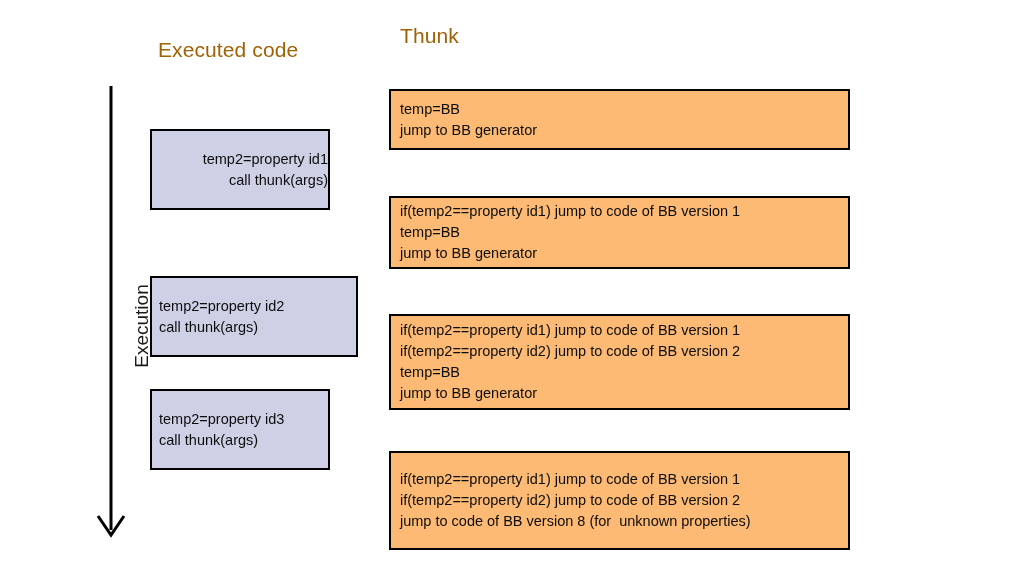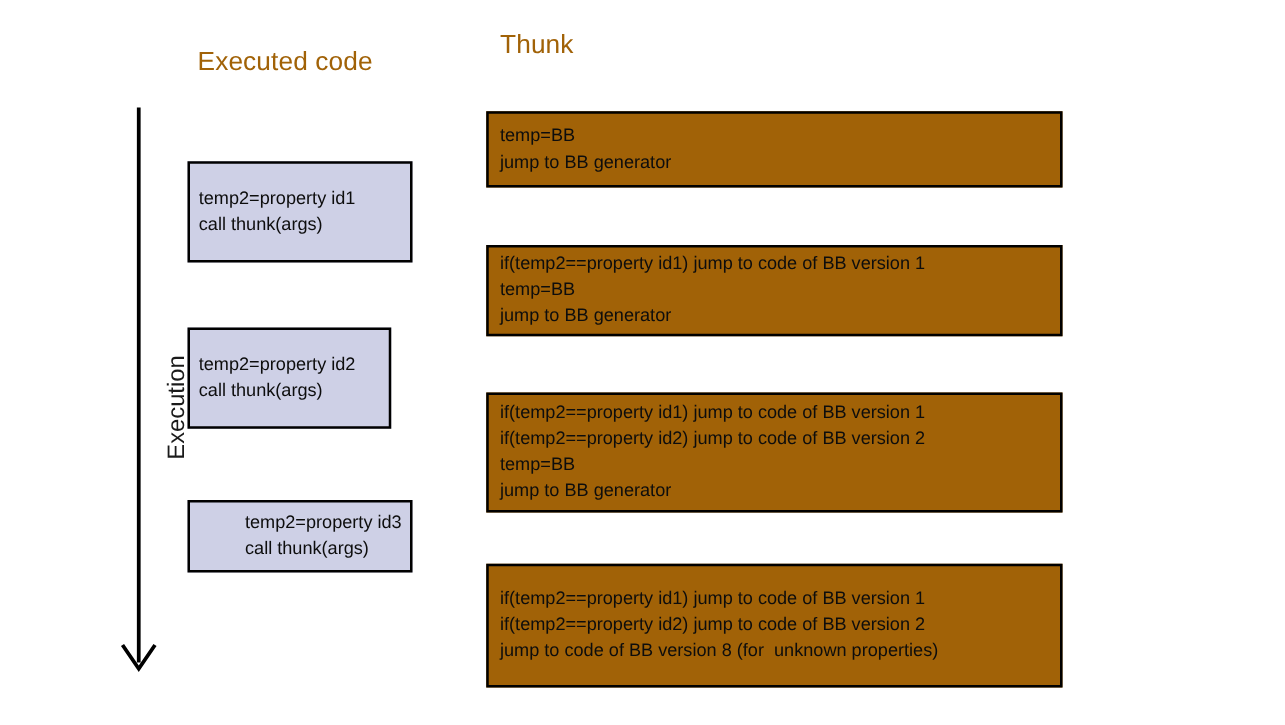--- a/index.html
+++ b/index.html
@@ -61,21 +61,21 @@
     font-size: 14.5px;
     line-height: 21px;
     color: #0d0d0d;
     white-space: pre;
     padding-left: 7px;
   }
   .box-code {
     background: #ced0e6;
   }
   .box-thunk {
-    background: #a16207;
+    background: #fdba74;
   }
   .box-thunk .line {
     padding-left: 9px;
   }
 </style>
 </head>
 <body>
 
 <div id="canvas">
 
@@ -84,31 +84,31 @@
   <div class="col-heading" id="heading-thunk">Thunk</div>
 
   <div id="execution-arrow">
     <svg width="70" height="470" viewBox="0 0 70 470">
       <line x1="35" y1="6" x2="35" y2="450" stroke="#000000" stroke-width="3"></line>
       <polyline points="22,436 35,455 48,436" fill="none" stroke="#000000" stroke-width="3" stroke-linecap="butt" stroke-linejoin="miter"></polyline>
     </svg>
     <div id="execution-label">Execution</div>
   </div>
 
-  <div class="box box-code" style="left:150px; top:129px; width:180px; height:81px;">
+  <div class="box box-code" style="left:150px; top:129px; width:180px; height:81px;text-align:right;">
     <div class="line">temp2=property id1</div>
     <div class="line">call thunk(args)</div>
   </div>
 
-  <div class="box box-code" style="left:150px; top:262px; width:163px; height:81px;">
+  <div class="box box-code" style="left:150px; top:276px; width:208px; height:81px;">
     <div class="line">temp2=property id2</div>
     <div class="line">call thunk(args)</div>
   </div>
 
-  <div class="box box-code" style="left:150px; top:400px; width:180px; height:58px;padding-left:37px;">
+  <div class="box box-code" style="left:150px; top:389px; width:180px; height:81px;">
     <div class="line">temp2=property id3</div>
     <div class="line">call thunk(args)</div>
   </div>
 
   <div class="box box-thunk" style="left:389px; top:89px; width:461px; height:61px;">
     <div class="line">temp=BB</div>
     <div class="line">jump to BB generator</div>
   </div>
 
   <div class="box box-thunk" style="left:389px; top:196px; width:461px; height:73px;">

